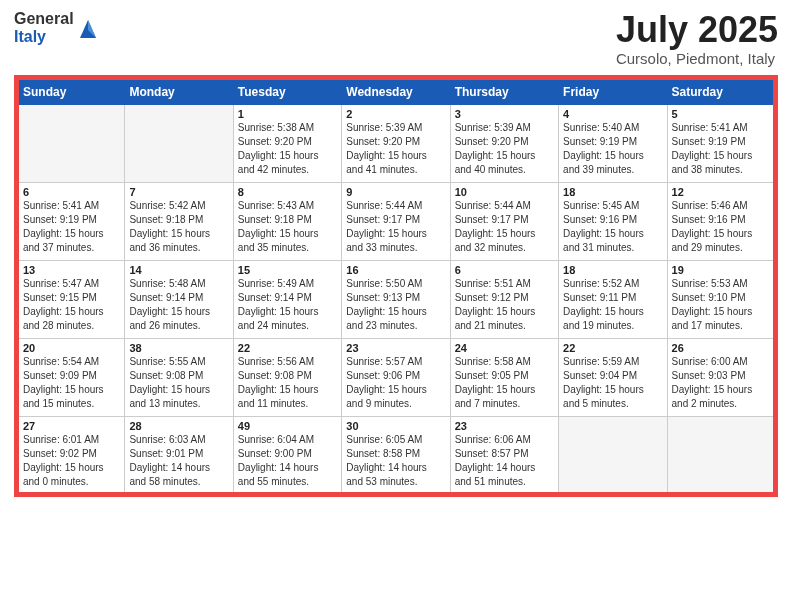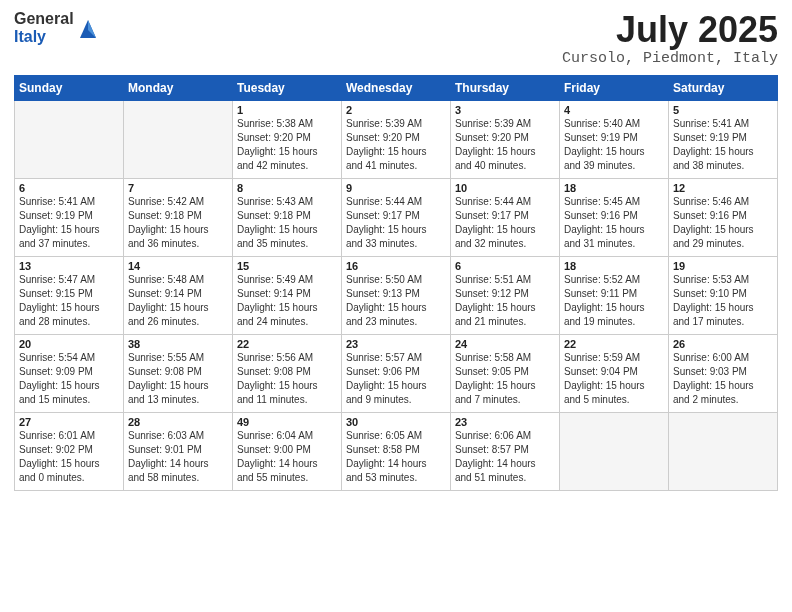--- a/index.html
+++ b/index.html
@@ -42,37 +42,35 @@
       width: 20px;
       height: 24px;
       margin-left: 2px;
     }
     .logo-block {
       display: flex;
       flex-direction: column;
       margin-right: 2px;
     }
     .title-block {
-      text-align: right;
     }
     .title-month {
       font-size: 36px;
       font-weight: bold;
       color: #222;
       line-height: 1.1;
     }
     .title-location {
       font-size: 15px;
       color: #555;
-      font-family: Liberation Mono, monospace;
     }
     .calendar {
       width: 100%;
       border-collapse: collapse;
-      border: 1px solid #ef4444;
+      border: 5px solid #ef4444;
     }
     .calendar th {
       background-color: #1a5bb5;
       color: #fff;
       font-size: 12px;
       font-weight: bold;
       padding: 5px 4px;
       text-align: left;
       border: 1px solid #1a5bb5;
     }

